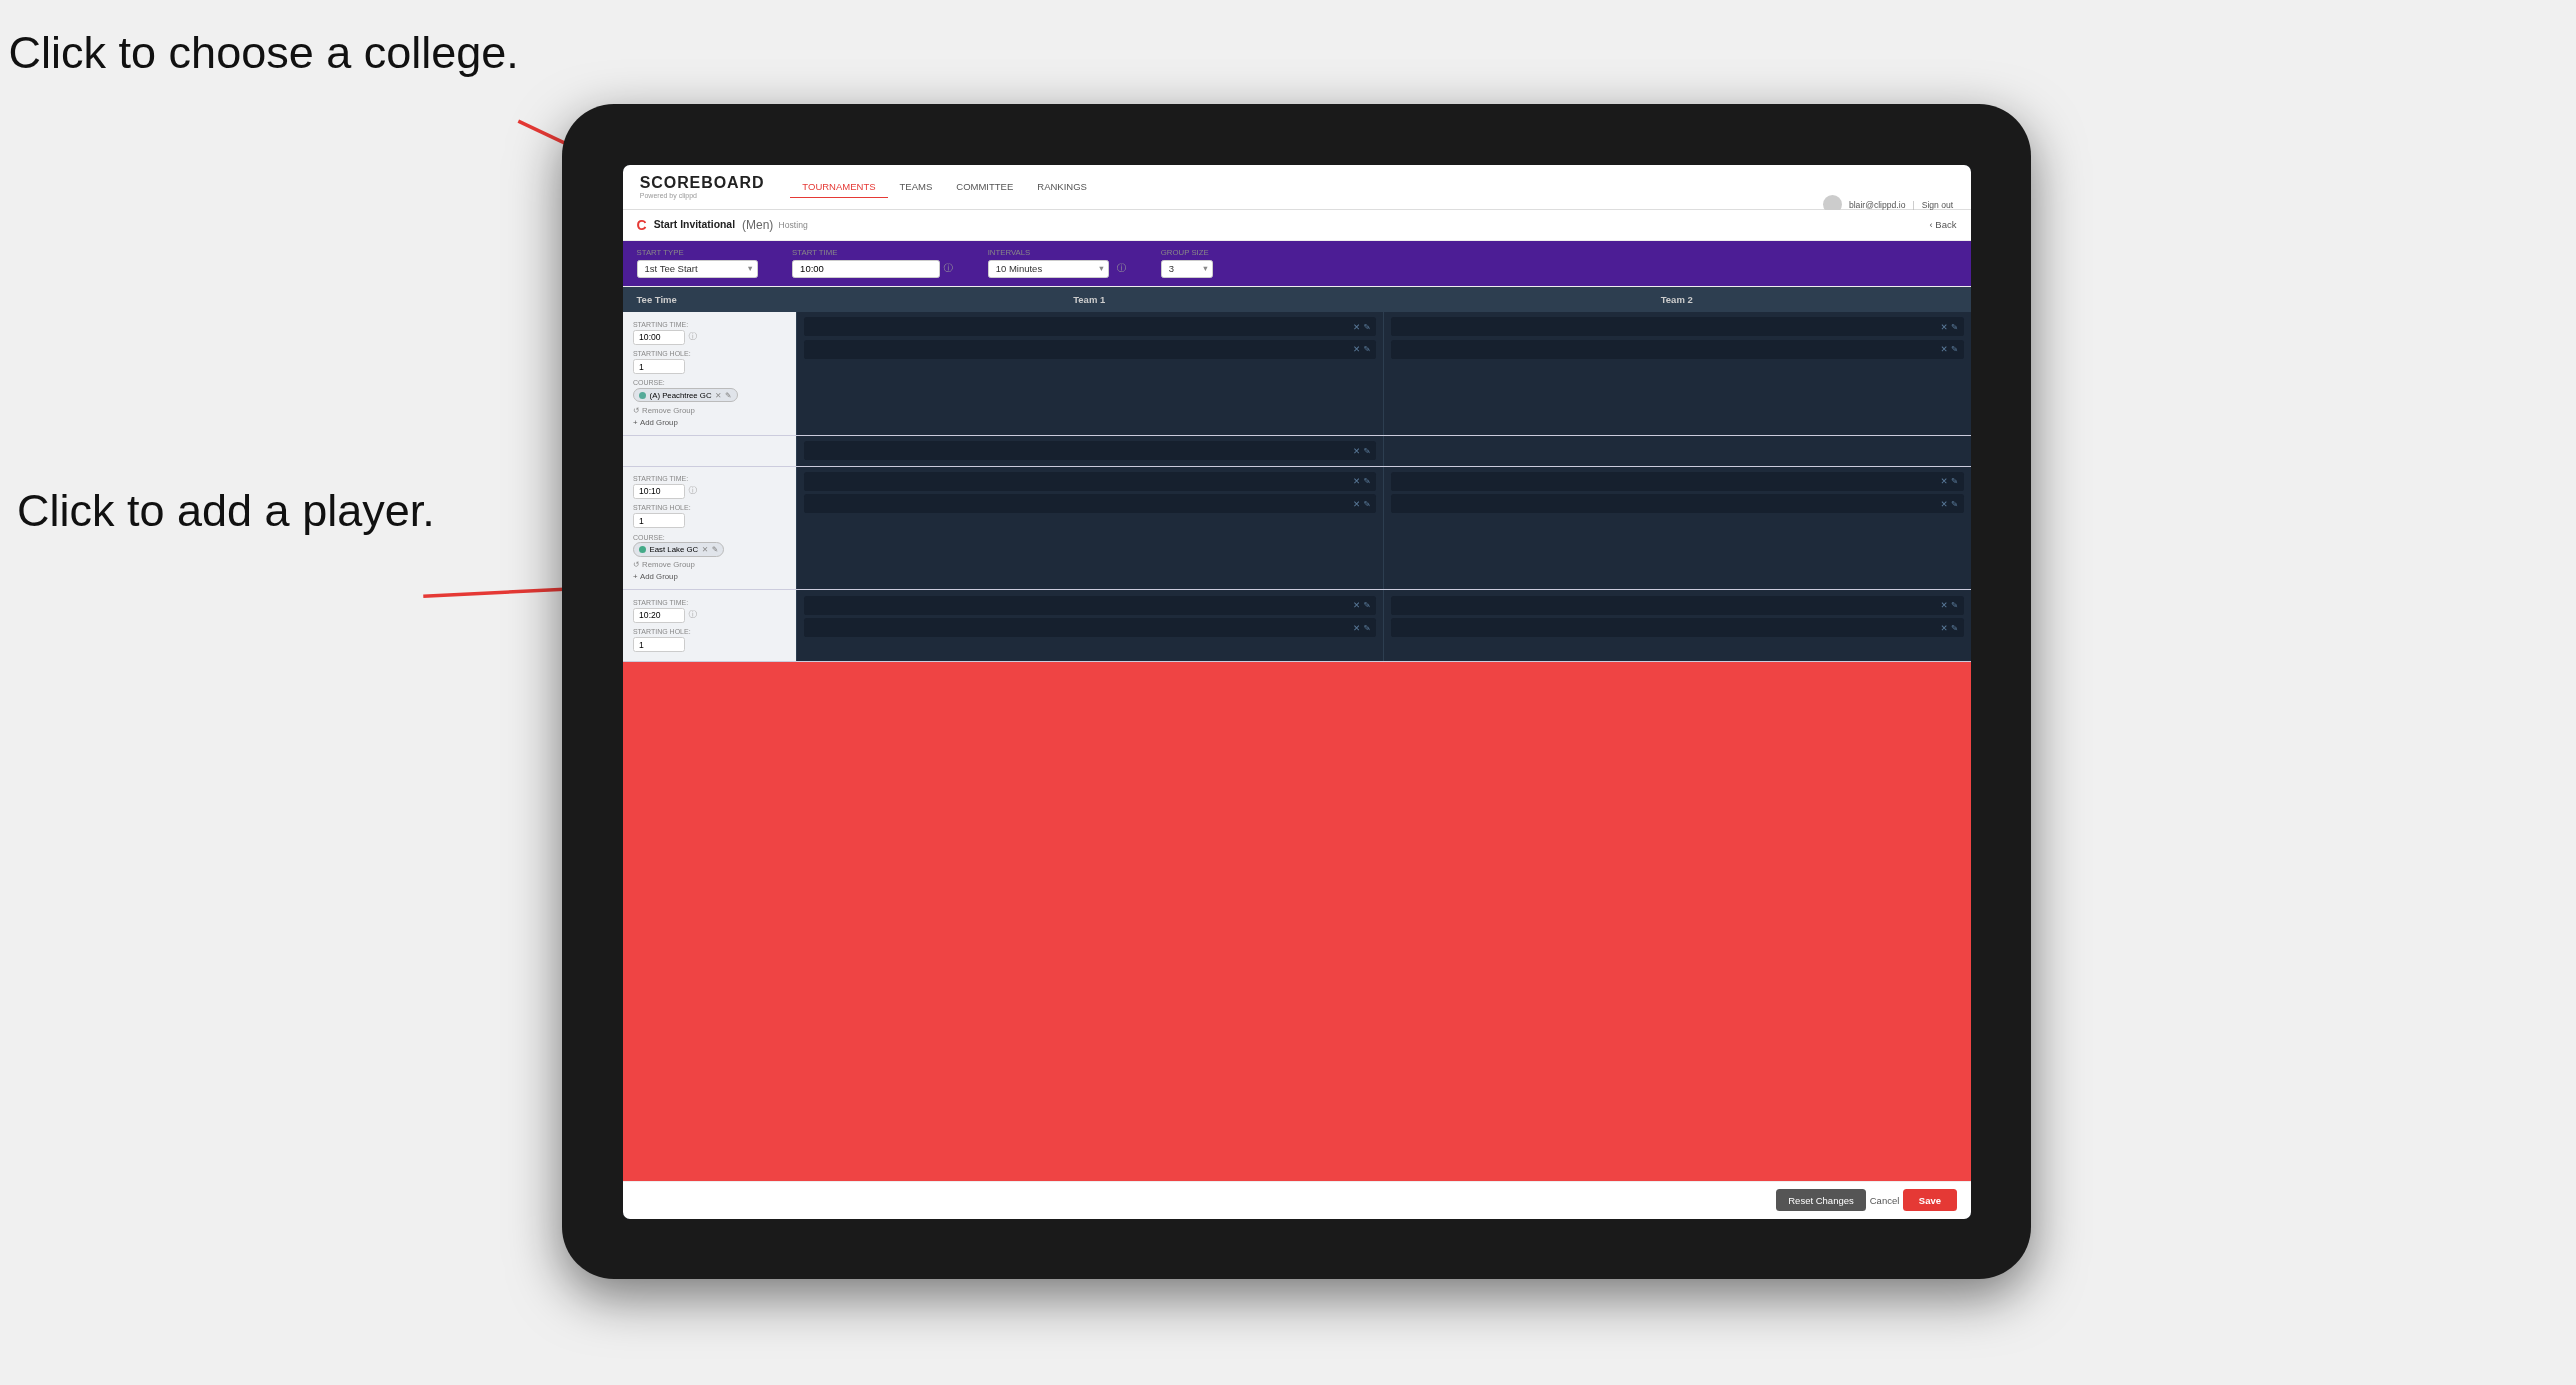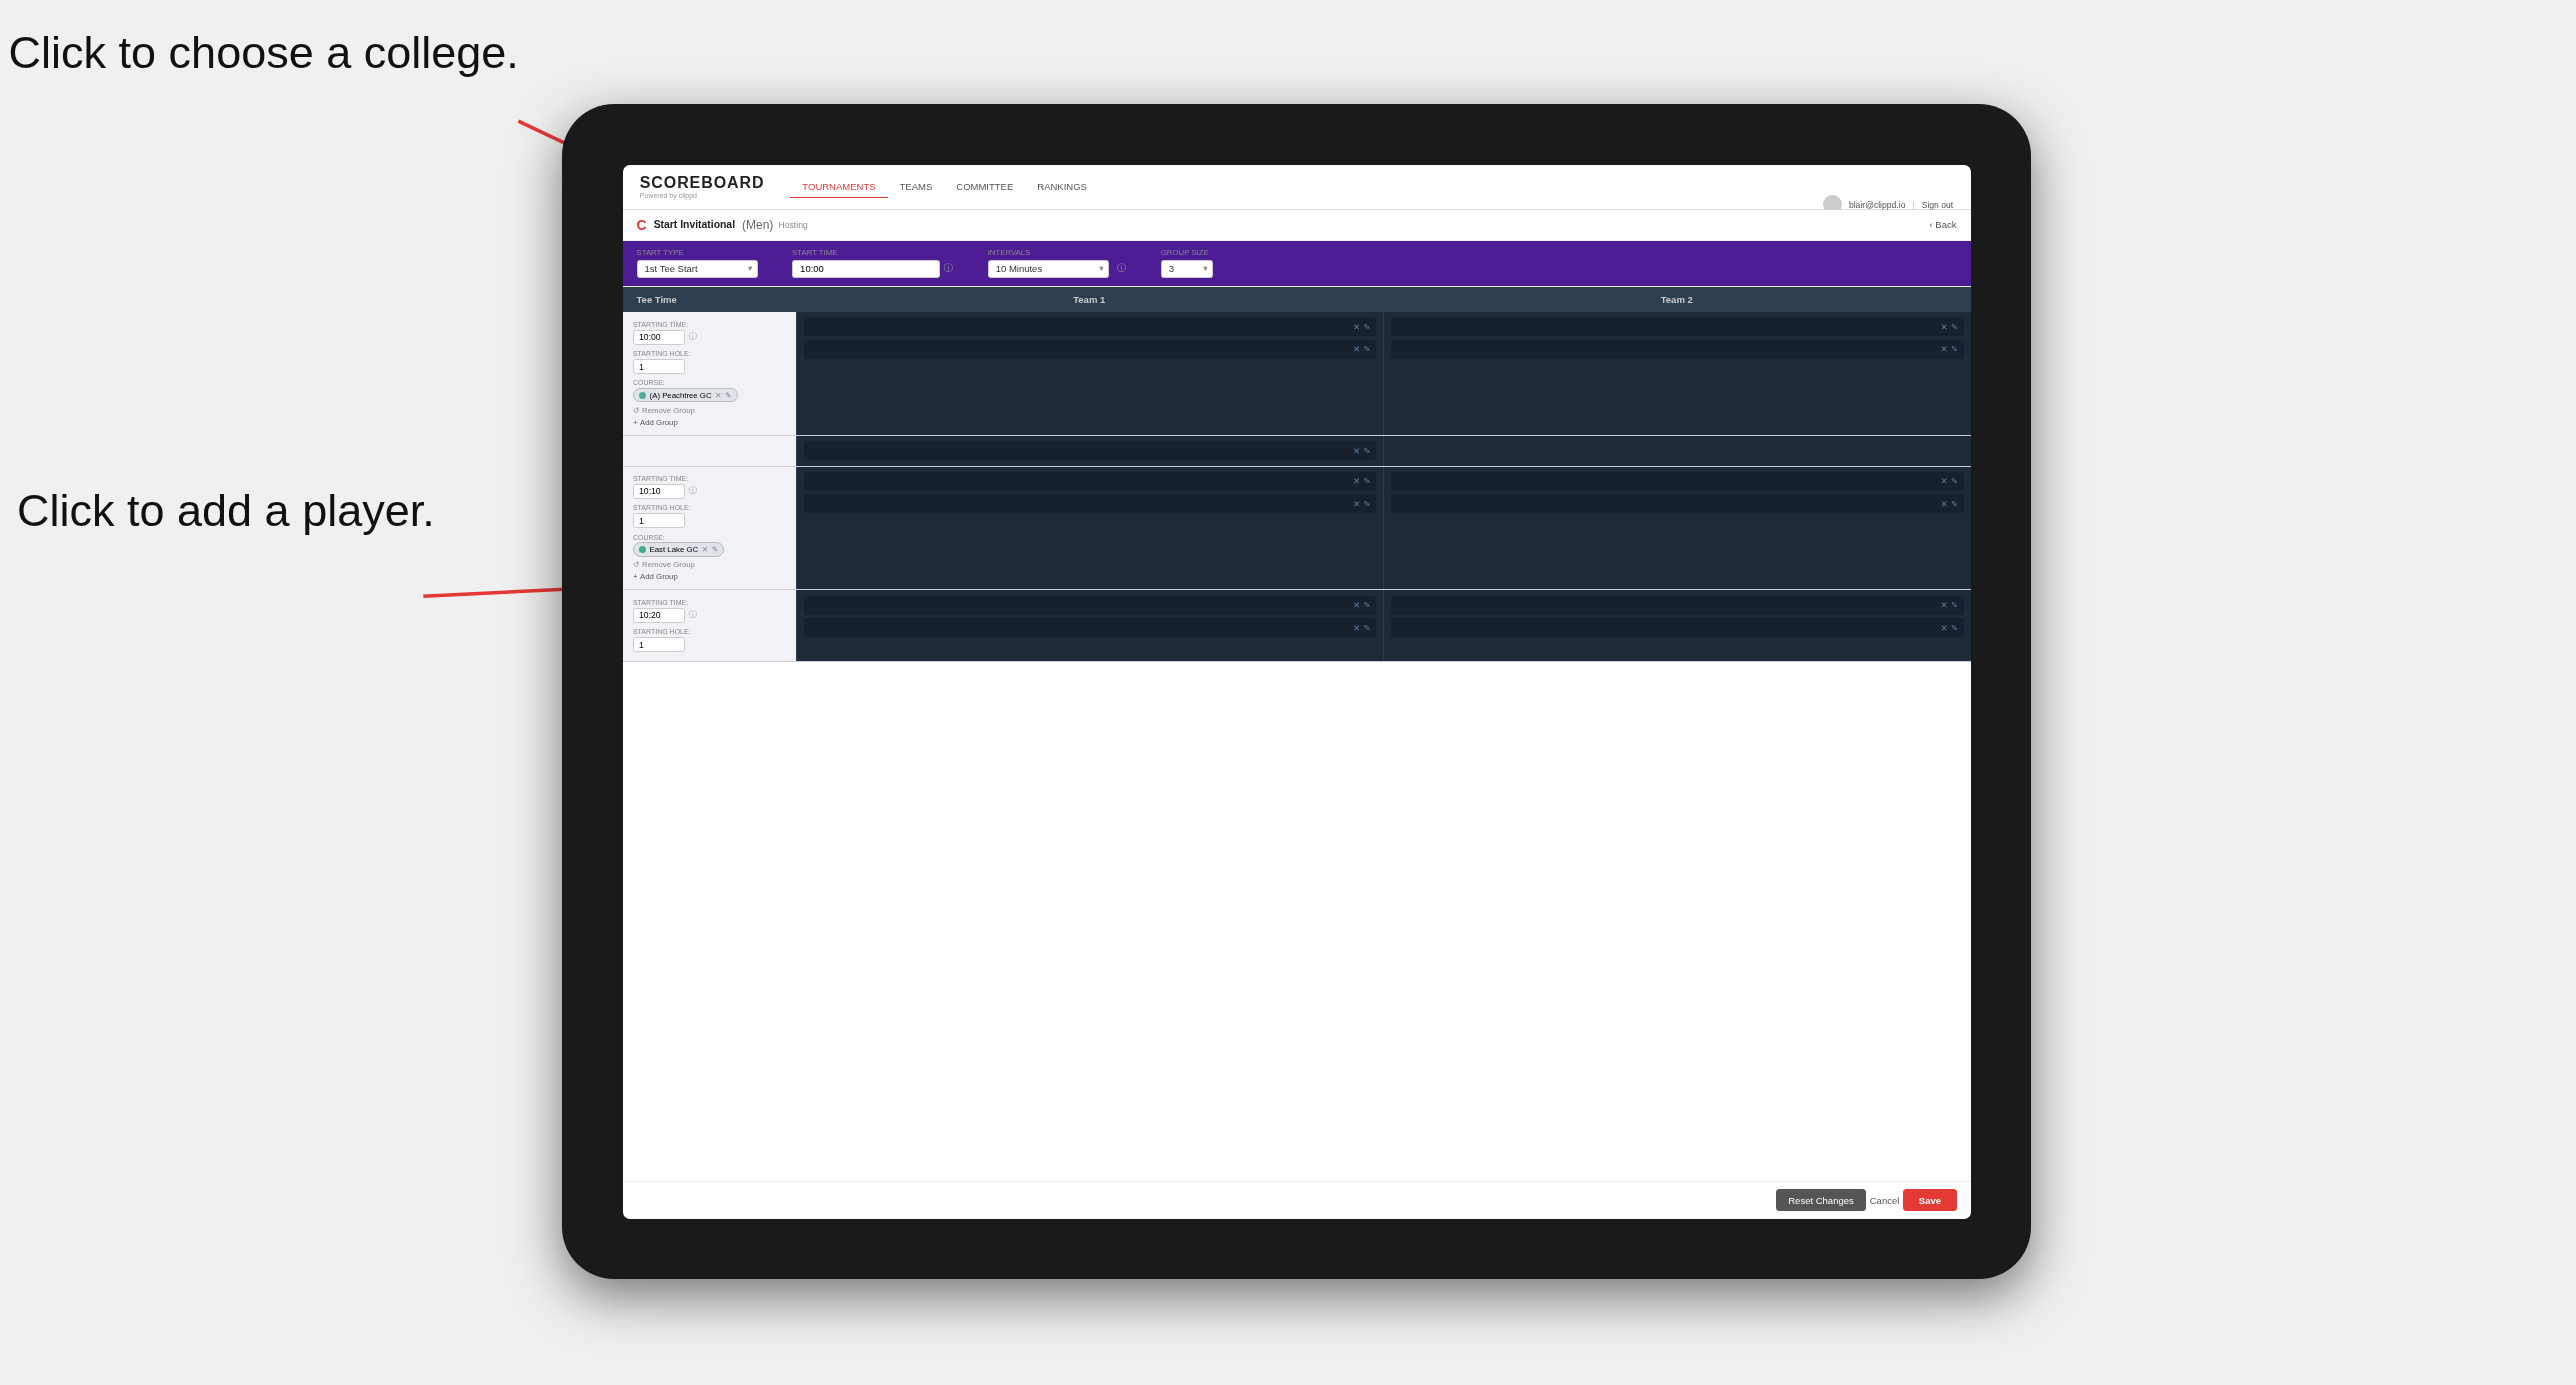--- a/index.html
+++ b/index.html
@@ -211,21 +211,21 @@
       padding: 2.6px 7px;
       font-size: 9.5px;
       min-width: 69px;
       background: #fff;
     }
 
     
     .main-content {
       flex: 1;
       overflow-y: auto;
-      background: #ffffff;
+      background: #ef4444;
     }
 
     
     .table-header {
       display: grid;
       grid-template-columns: 173px 1fr 1fr;
       background: #2d3e50;
       color: #ccc;
       font-size: 9.5px;
       font-weight: 600;

